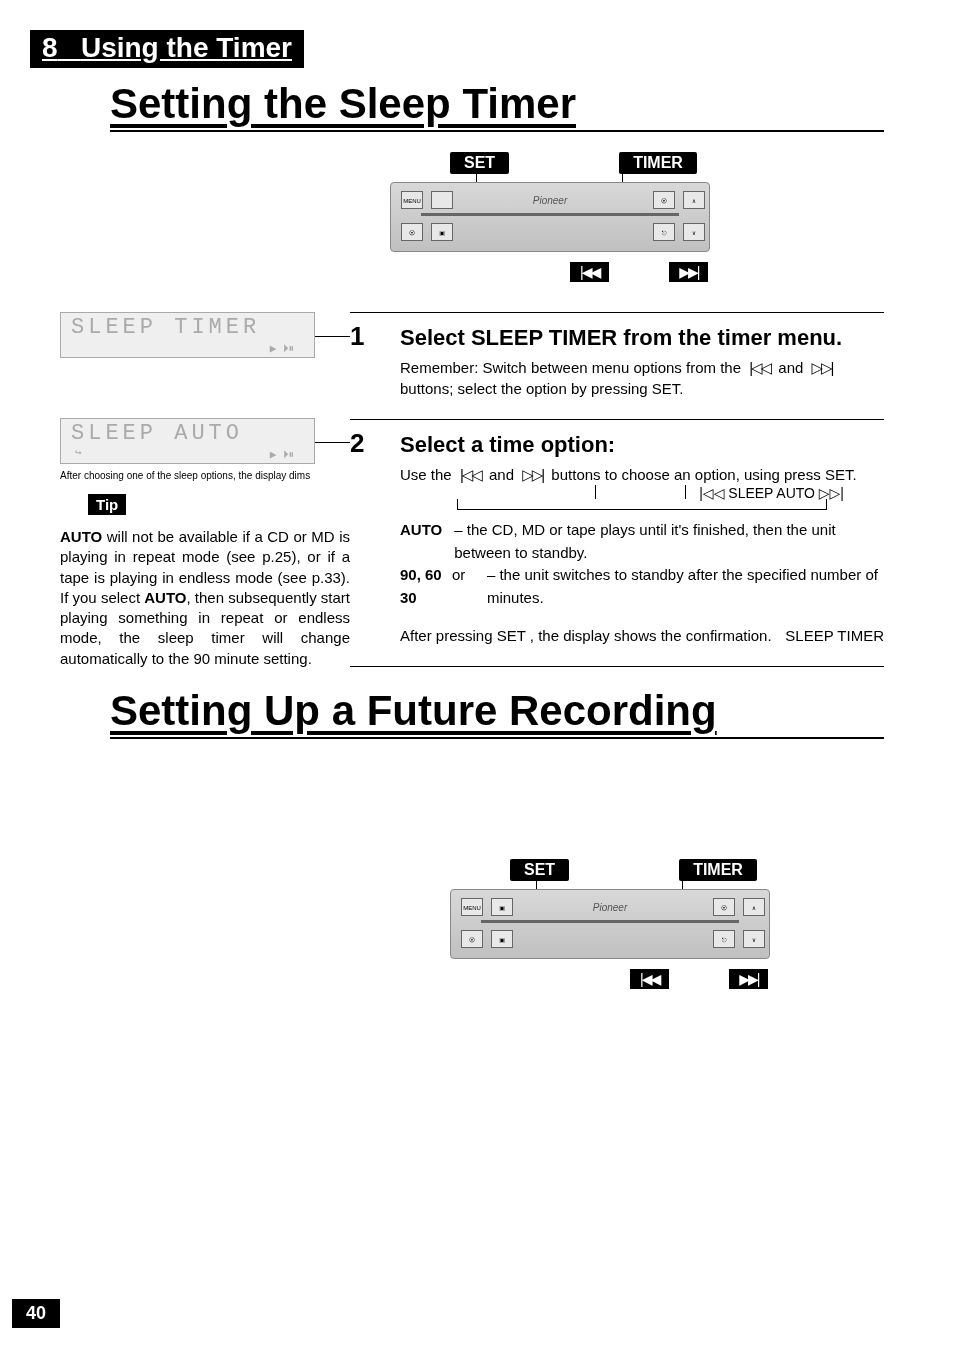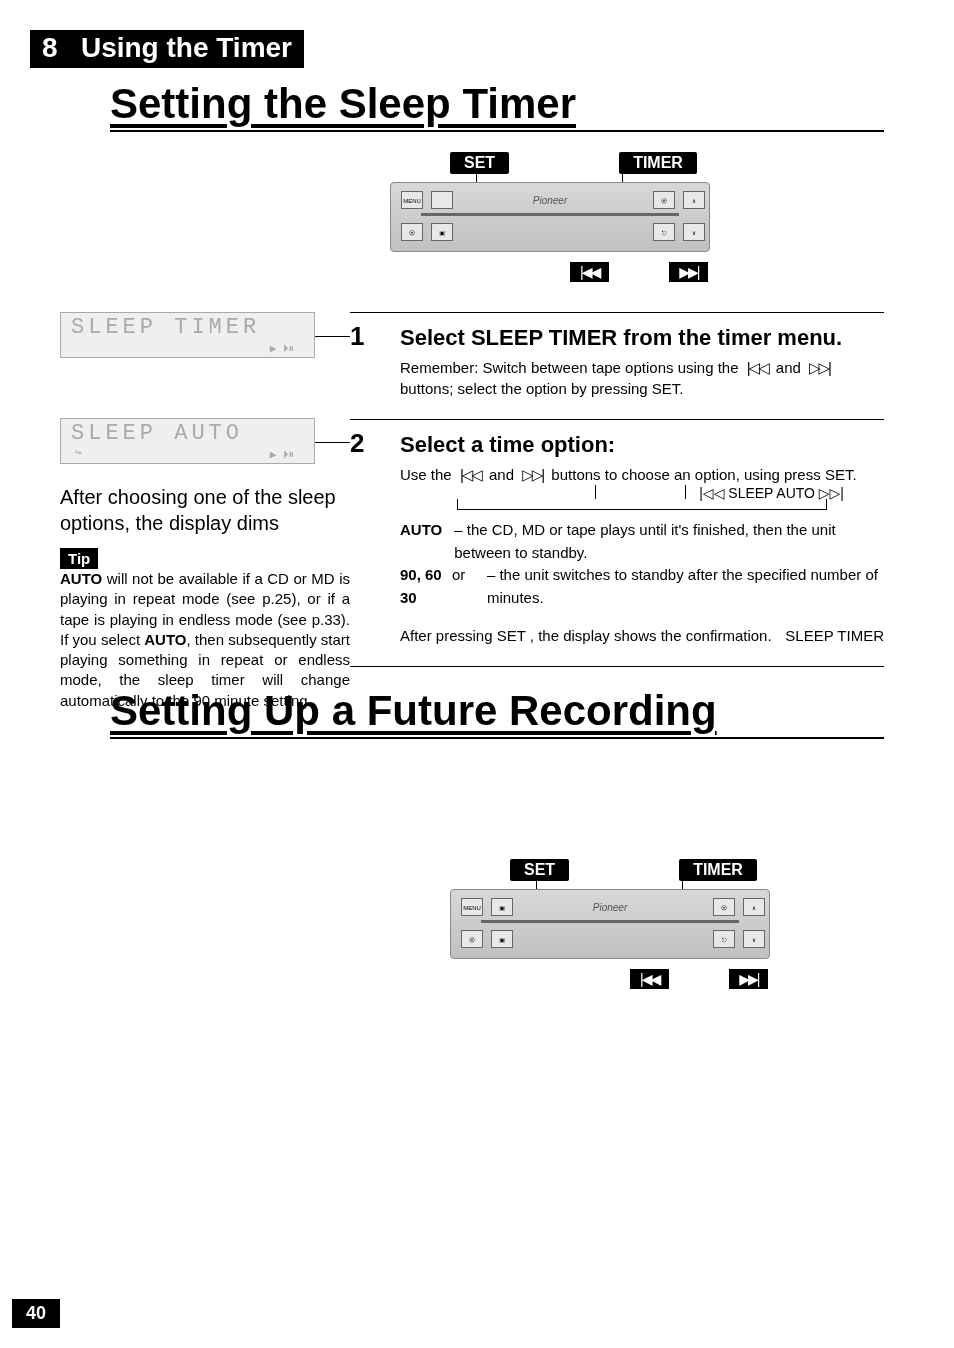--- a/index.html
+++ b/index.html
@@ -12,20 +12,21 @@
     position: relative;
     padding: 30px 70px 30px 30px;
   }
   .chapter-tag {
     background: #000;
     color: #fff;
     font-size: 28px;
     font-weight: bold;
     padding: 2px 12px 4px 12px;
     display: inline-block;
+    text-decoration: underline;
   }
   .main-heading {
     font-size: 42px;
     font-weight: bold;
     border-bottom: 2px solid #000;
     margin-left: 80px;
     margin-right: 0;
     padding-bottom: 2px;
     margin-top: 12px;
     text-decoration: underline;
@@ -126,31 +127,32 @@
   }
   .lcd .sub {
     position: absolute;
     right: 20px; bottom: 2px;
     font-size: 11px;
     letter-spacing: 0;
   }
   .lcd .arrow-ind {
     position: absolute; left: 14px; bottom: 4px; font-size: 11px; color:#aaa; letter-spacing:0;
   }
-  .caption { font-size: 20px; line-height: 1.3; margin-top: 20px; }
+  .caption { font-size: 10px; line-height: 1.3; margin-top: 5px; }
   .tip-head {
     background: #000; color: #fff; font-weight: bold;
     padding: 2px 8px; display: inline-block; margin-top: 12px;
     font-size: 15px;
+    margin-left: 28px;
   }
   .tip-body {
     font-size: 15px;
     line-height: 1.35;
     text-align: justify;
-    margin-top: 0;
+    margin-top: 12px;
   }
   .tip-body b { font-weight: bold; }
 
   .right-col {
     margin-left: 320px;
   }
   .step {
     border-bottom: 1px solid #000;
     padding: 12px 0 20px 0;
     position: relative;
@@ -283,21 +285,21 @@
   <div class="hline" style="left:285px; top:130px; width:35px;"></div>
 
   <div class="right-col">
     <div style="border-top:1px solid #000;"></div>
 
     <div class="step">
       <div class="step-num">1</div>
       <div class="step-title">Select SLEEP TIMER from the timer menu.</div>
       <div class="step-sub">
         <b>Remember:</b>
-        <span> Switch between tape options using the </span>
+        <span> Switch between menu options from the </span>
         <span class="inline-icon">|◁◁</span>
         and
         <span class="inline-icon">▷▷|</span>
         <span> buttons; select the option by pressing </span>
         <b>SET</b>.
       </div>
     </div>
 
     <div class="step">
       <div class="step-num">2</div>

